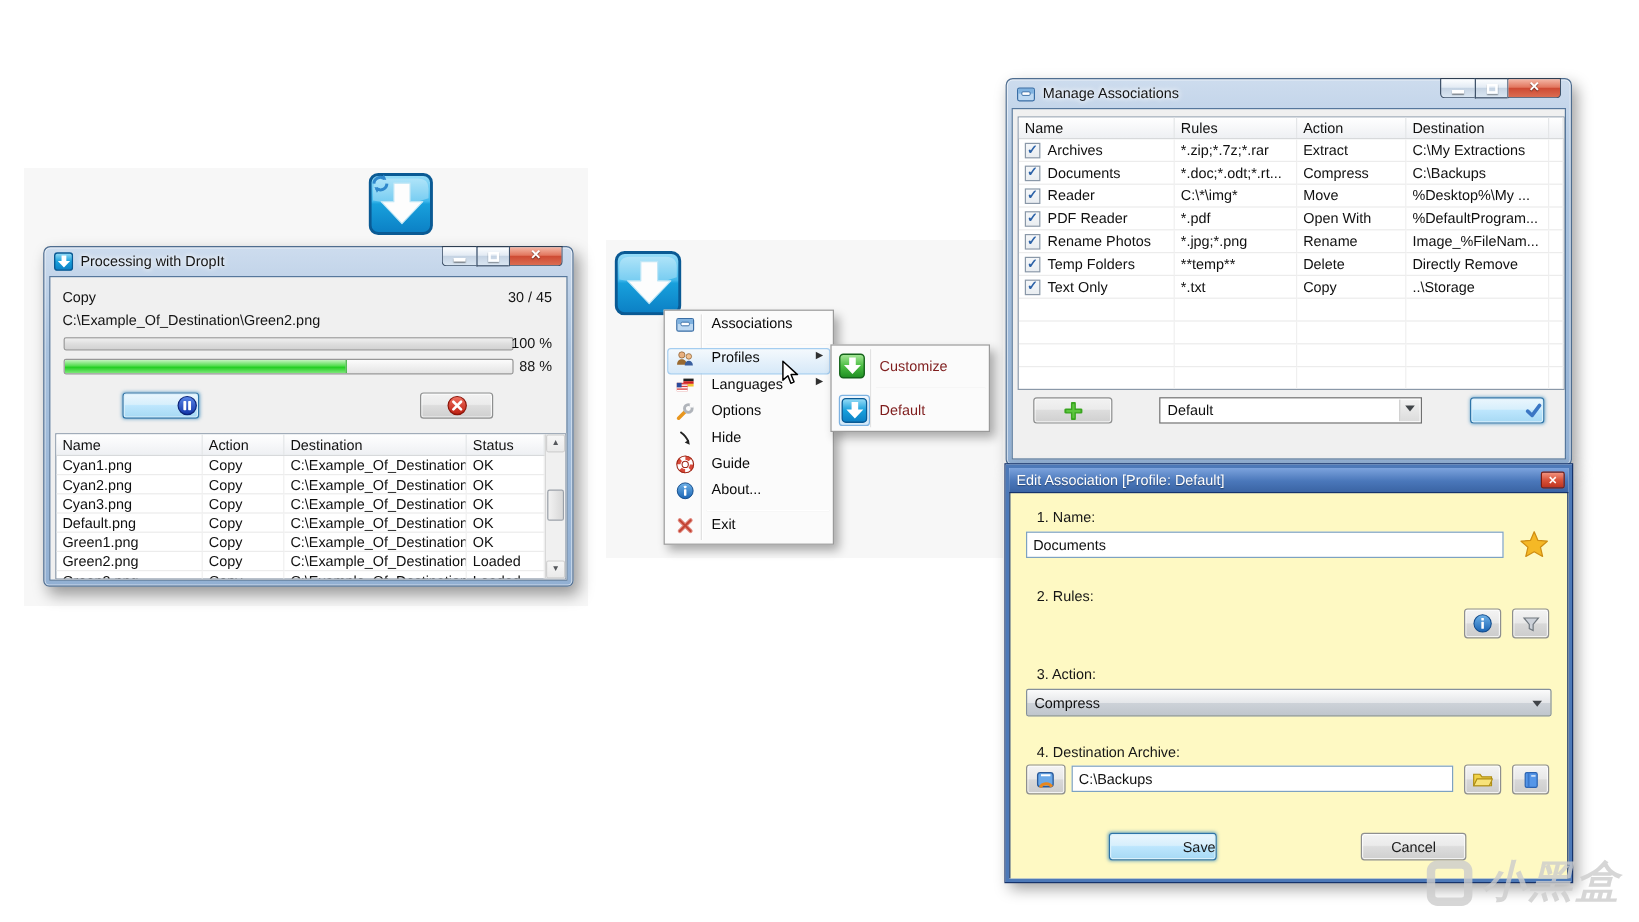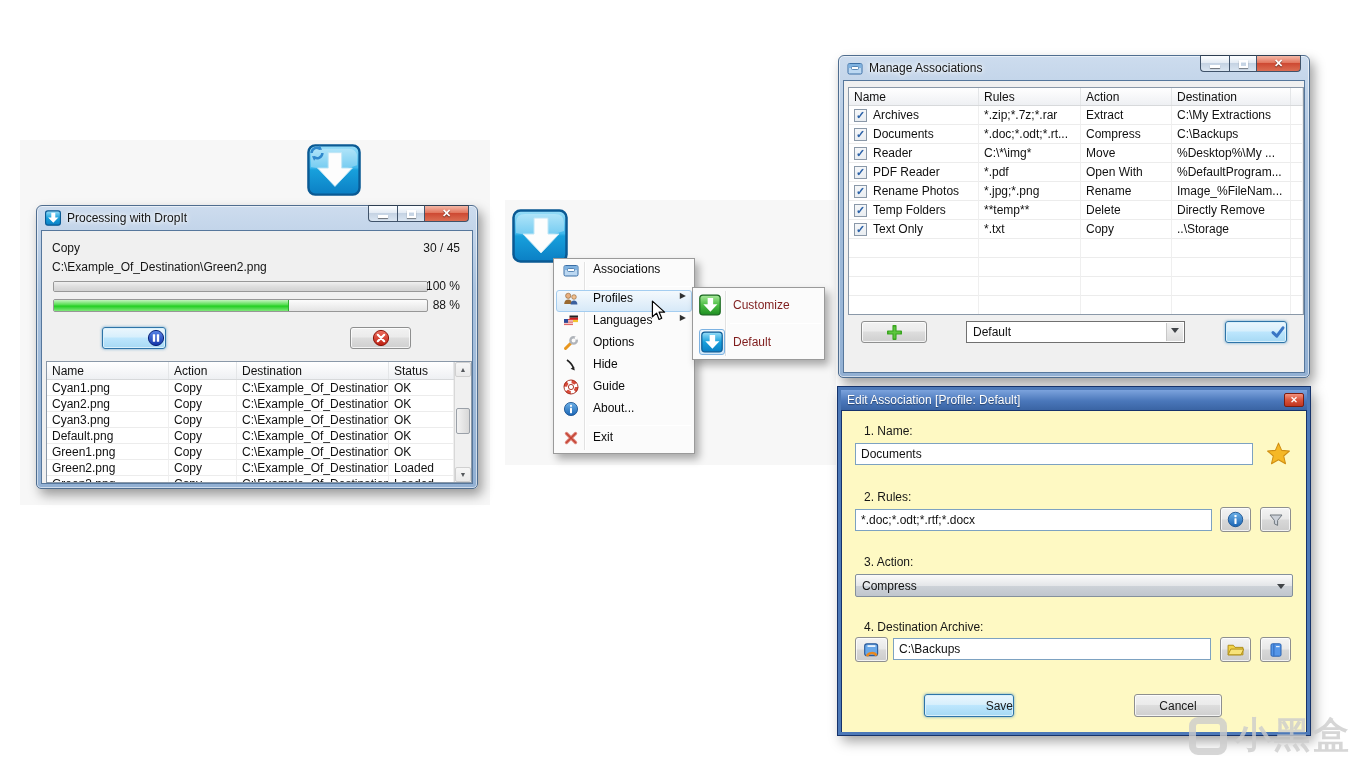--- a/index.html
+++ b/index.html
@@ -97,21 +97,21 @@
   .dd7 { position:absolute; height:22px; border:1px solid #707070; background:#fff; display:flex; align-items:center; font-size:12px; color:#101010; padding:0 6px; }
   .dd7 .ddbtn { position:absolute; right:1px; top:1px; bottom:1px; width:17px; background:linear-gradient(#f2f2f2,#dcdcdc); border-left:1px solid #c8c8c8; display:flex; align-items:center; justify-content:center; }
   .dd7 .carrow { width:0; height:0; border:4px solid transparent; border-top:5px solid #404448; margin-top:4px; }
 
   .lbl { position:absolute; font-size:12px; color:#141414; white-space:nowrap; }
   .rt { text-align:right; }
 
   
   .watermark { position:absolute; right:14px; bottom:8px; display:flex; align-items:center; gap:8px; z-index:50; }
   .wm-logo { width:38px; height:38px; border:7px solid rgba(204,204,204,.8); border-radius:9px; }
-  .wm-text { font-size:36px; font-weight:bold; letter-spacing:3px; color:rgba(204,204,204,.8); }
+  .wm-text { font-size:36px; font-weight:bold; letter-spacing:3px; color:rgba(204,204,204,.8);font-style:italic; }
 
   .cursor { position:absolute; z-index:40; }
 </style>
 </head>
 <body>
 
 <div id="stage">
 
   <div class="backdrop" style="left:20px;top:140px;width:470px;height:365px;"></div>
   <div class="backdrop" style="left:505px;top:200px;width:331px;height:265px;"></div>
@@ -421,21 +421,21 @@
         </svg>
       </span>
       <span class="slabel" style="margin-left:8px;">Default</span>
     </div>
   </div>
 
   <svg class="cursor" style="left:651px;top:300px;" width="15" height="21" viewBox="0 0 13 19">
     <path d="M1 1 L1 15.2 L4.8 11.9 L7 17.6 L9.4 16.5 L7.1 11 L12 11 Z" fill="#fff" stroke="#000" stroke-width="1.1" stroke-linejoin="round"></path>
   </svg>
 
-  <div class="aero" style="left:838px;top:55px;width:472px;height:323px;">
+  <div class="aero" style="left:838px;top:65px;width:472px;height:323px;">
     <div class="titlebar">
       <svg width="16" height="16" viewBox="0 0 16 16">
         <rect x="1" y="3.5" width="14" height="10.5" rx="1.5" fill="#bcd8f2" stroke="#3a6ea5"></rect>
         <rect x="1.5" y="4" width="13" height="4" fill="#7fb2e0"></rect>
         <rect x="4.5" y="6.5" width="7" height="3" rx="1" fill="#fff" stroke="#3a6ea5" stroke-width="0.8"></rect>
       </svg>
       <span class="title-text">Manage Associations</span>
       <div class="capbtns">
         <div class="cbtn minb">
             <div class="g-min"></div>
@@ -587,21 +587,20 @@
       <span class="edit-close">✕</span>
     </div>
     <div class="edit-client">
       <div class="fld-label" style="left:22px;top:13px;">1. Name:</div>
       <input class="tbox" style="left: 13px; top: 32px; width: 398px;" value="Documents">
       <svg style="position:absolute;left:424px;top:30px;" width="25" height="25" viewBox="0 0 24 24">
         <path d="M12 2 L15 9 L22.5 9.6 L17 14.4 L18.7 21.8 L12 18 L5.3 21.8 L7 14.4 L1.5 9.6 L9 9 Z" fill="#f5b826" stroke="#cf8e12" stroke-width="1" stroke-linejoin="round"></path>
       </svg>
 
       <div class="fld-label" style="left:22px;top:79px;">2. Rules:</div>
-      <input class="tbox" style="left: 13px; top: 98px; width: 357px;" value="*.doc;*.odt;*.rtf;*.docx">
       <div class="sqbtn" style="left:378px;top:96px;">
         <svg width="17" height="17" viewBox="0 0 16 16">
           <defs>
               <linearGradient id="ibg2" x1="0" y1="0" x2="0" y2="1">
                 <stop offset="0" stop-color="#6fb2e8"></stop>
                 <stop offset="1" stop-color="#1a64b4"></stop>
               </linearGradient>
             </defs>
           <circle cx="8" cy="8" r="6.8" fill="url(#ibg2)" stroke="#114a8a" stroke-width="0.8"></circle>
           <rect x="7" y="3.8" width="2" height="2" rx="0.4" fill="#fff"></rect>

